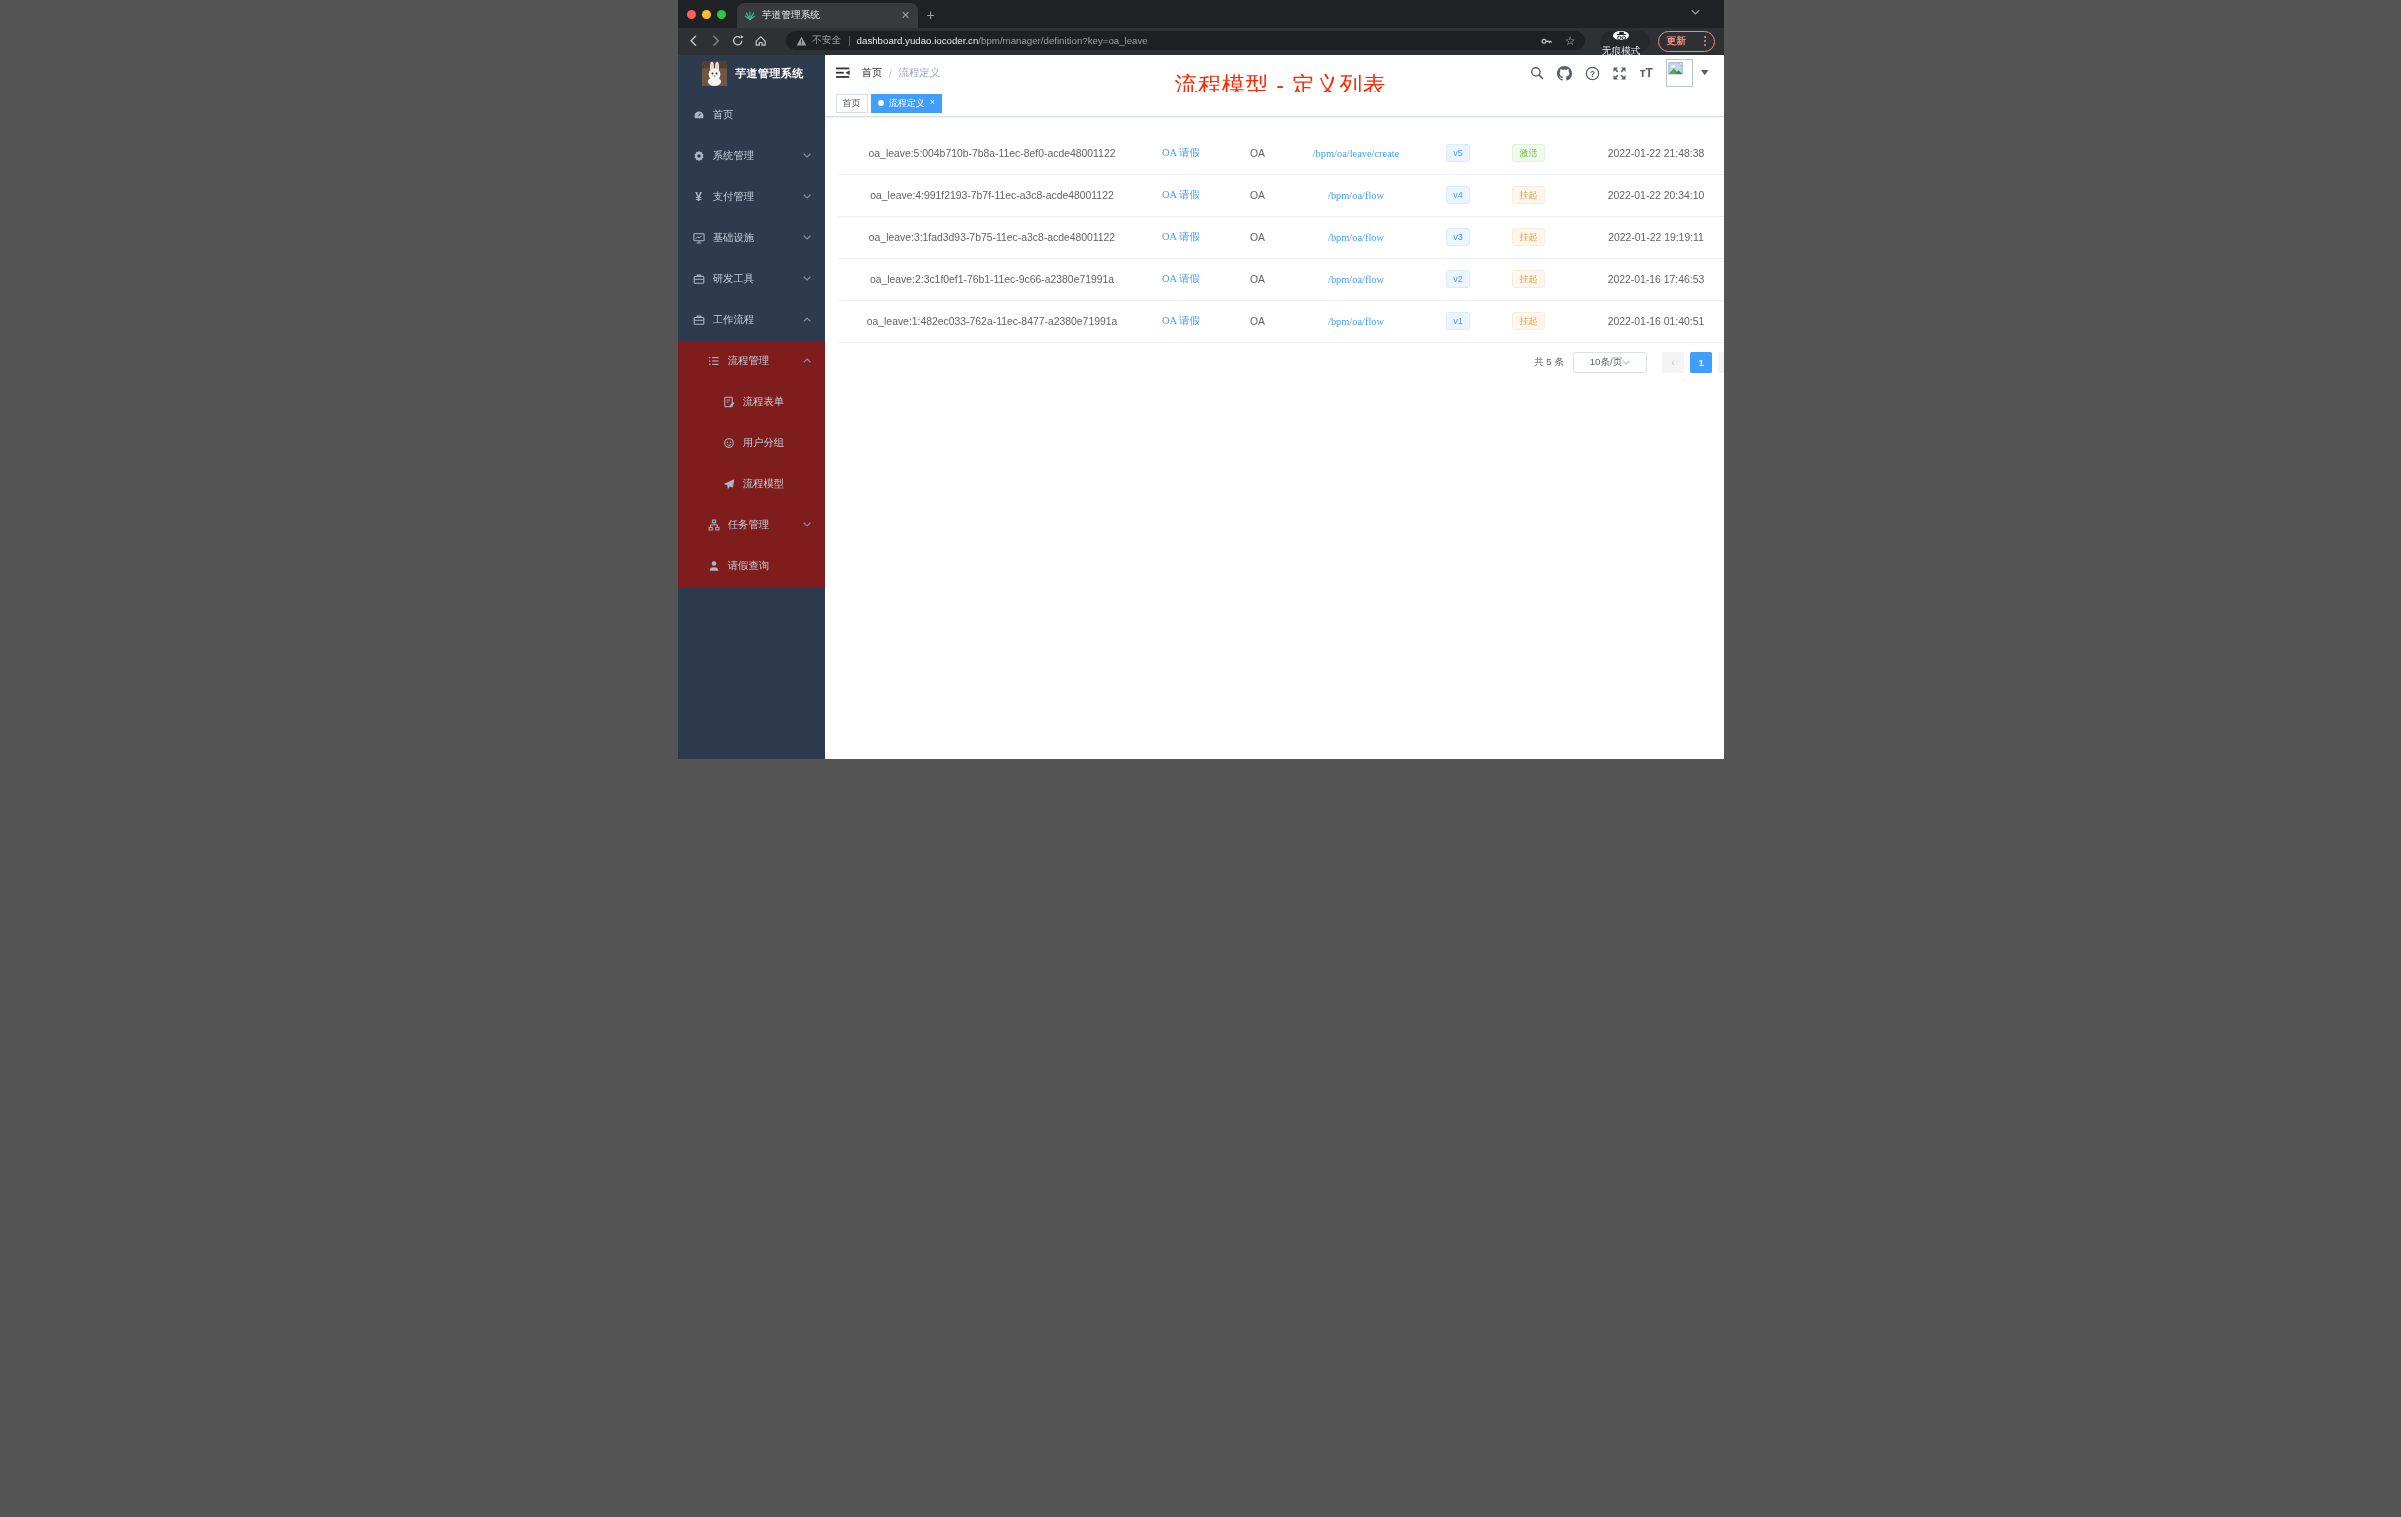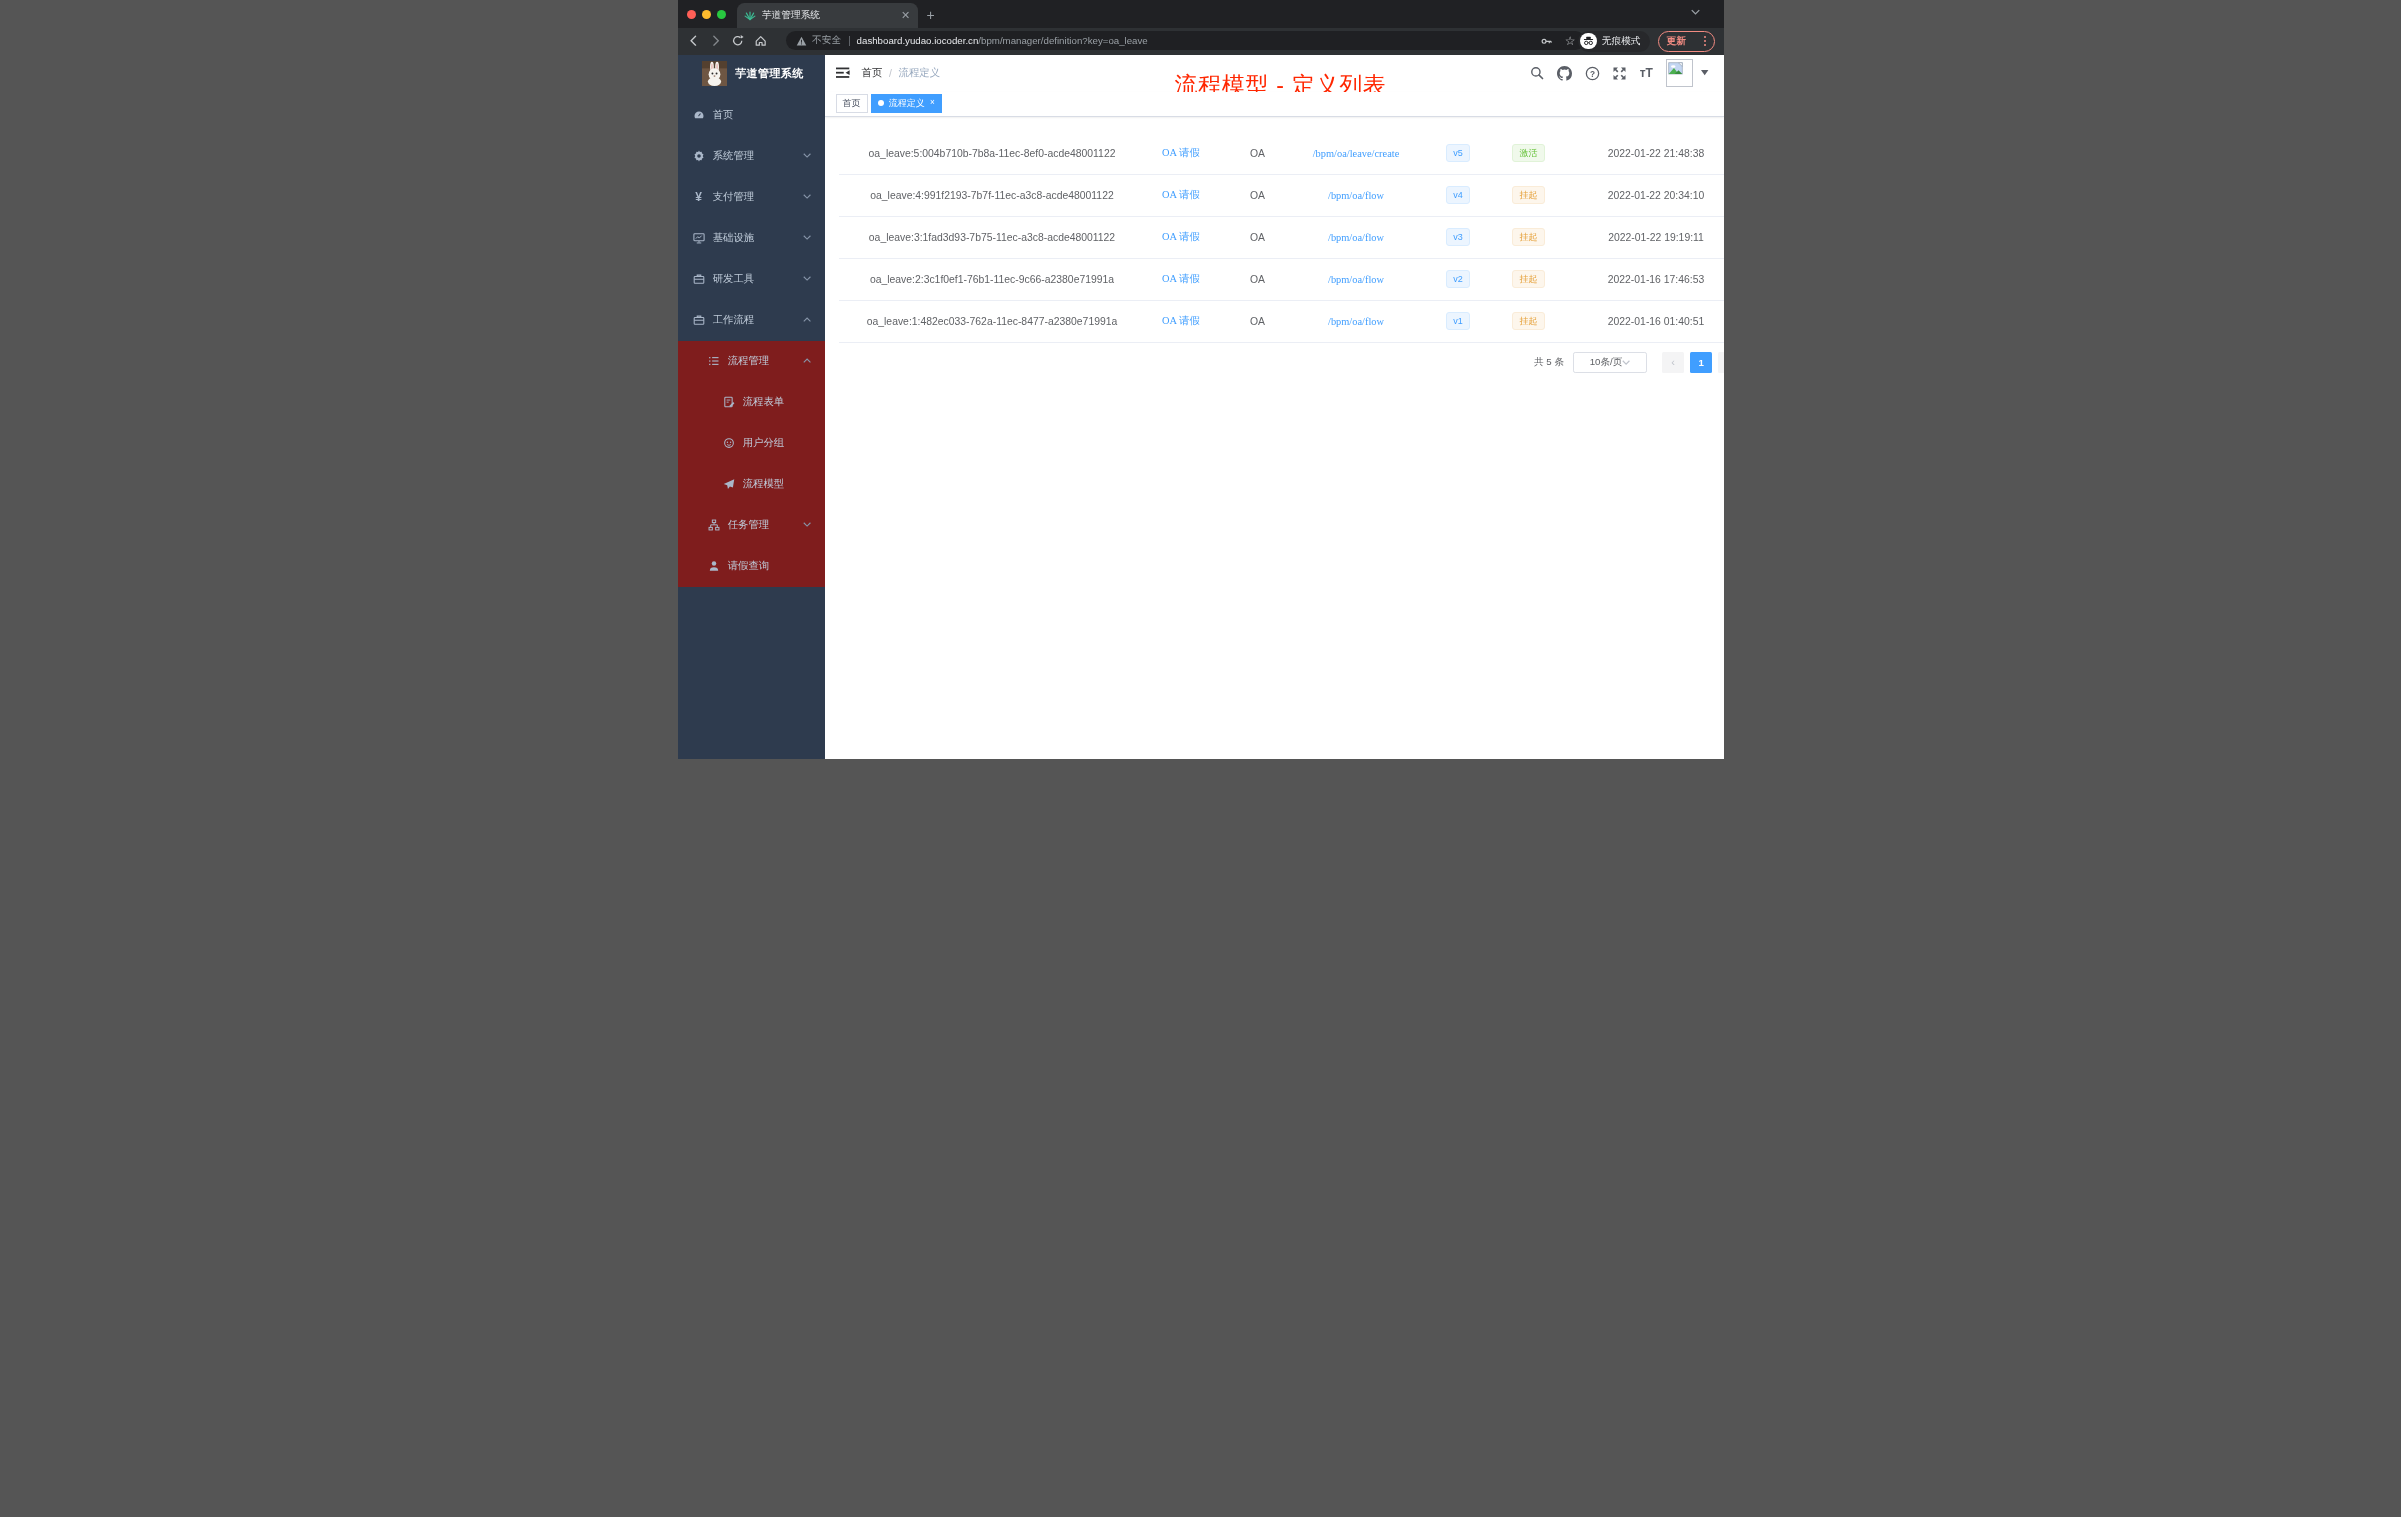--- a/index.html
+++ b/index.html
@@ -21,21 +21,21 @@
 
   .toolbar { position:relative; height:27px; background:#2e3134; display:flex; align-items:center; }
   .nav-ic { margin-left:9px; display:flex; align-items:center; }
   .urlbar { position:absolute; left:108px; right:139px; top:3.7px; height:19.3px; background:#1f2023;
             border-radius:9.7px; display:flex; align-items:center; padding:0 10.4px; color:#9aa0a6; font-size:9.7px; }
   .urlbar .sep { width:0.7px; height:10.4px; background:#5f6368; margin:0 7.4px; }
   .url-host { color:#e8eaed; } .url-path { color:#9aa0a6; }
   .url-right { position:absolute; right:9px; display:flex; gap:12px; align-items:center; }
   .star { color:#c6c9cc; font-size:12px; }
   .incog { position:absolute; right:74px; top:3px; height:21px; background:#27282b; border-radius:10.4px;
-           display:flex; align-items:center; gap:5.2px; padding:0 9px 0 2.2px; color:#e8eaed; font-size:9.7px; }
+           display:flex; align-items:center; gap:5.2px; padding:0 9px 0 2.2px; color:#e8eaed; font-size:9.7px;flex-direction:column; }
   .incog-circle { width:16.3px; height:16.3px; border-radius:50%; background:#fff; display:flex; align-items:center; justify-content:center; }
   .updatebtn { position:absolute; right:9px; top:3px; height:21px; border:1.1px solid #f28b82; border-radius:10.4px;
                display:flex; align-items:center; gap:18px; padding:0 7.4px; color:#f28b82; font-size:9.7px; font-weight:bold; }
   .kebab { display:flex; flex-direction:column; gap:1.5px; }
   .kebab i { width:2.2px; height:2.2px; border-radius:50%; background:#f28b82; }
 
   
   .app { display:flex; height:705px; }
 
   

